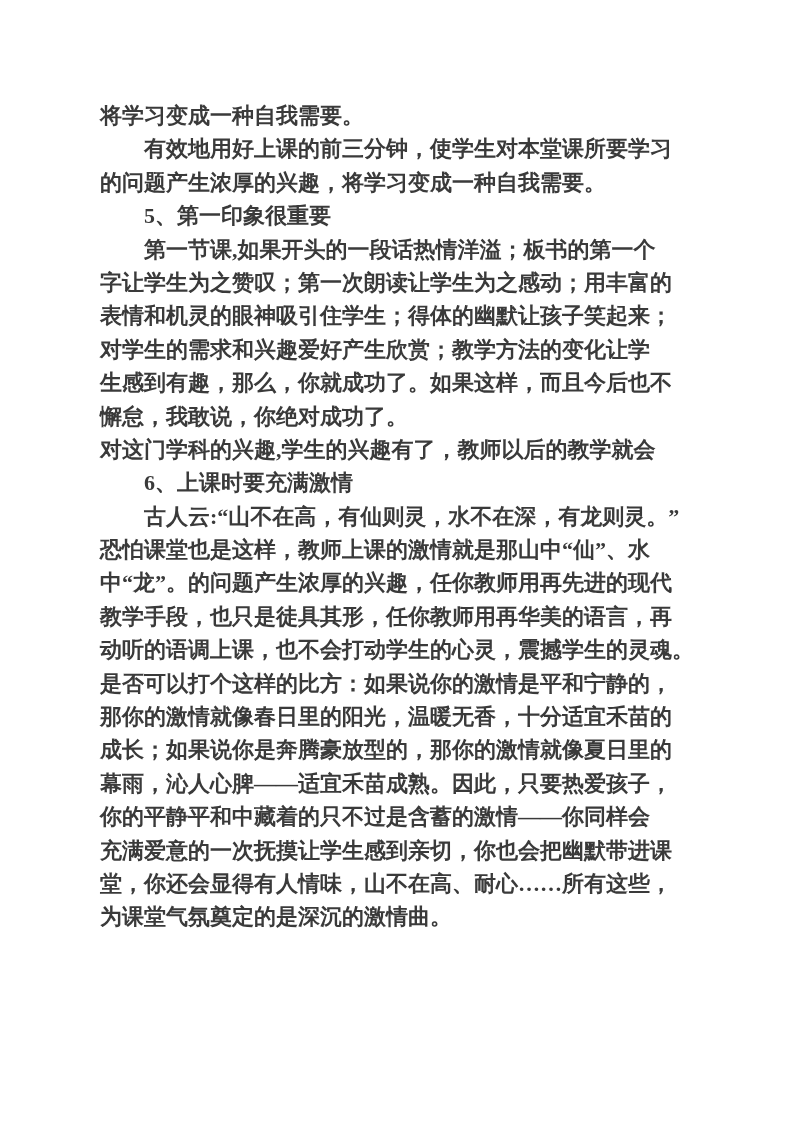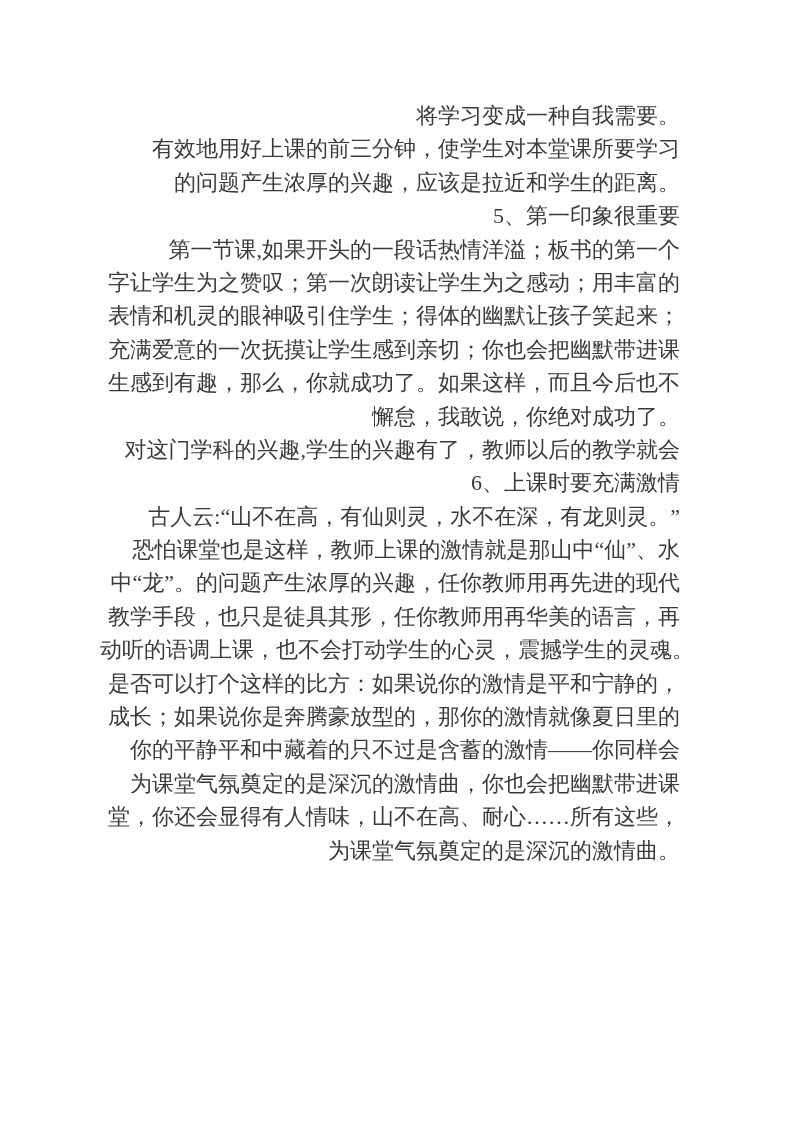--- a/index.html
+++ b/index.html
@@ -23,49 +23,50 @@
       top: 99px;
       width: 580px;
       color: var(--text-color, #3a3a3a);
     }
     .line {
       font-size: 22px;
       line-height: 33.4px;
       height: 33.4px;
       letter-spacing: 0px;
       white-space: nowrap;
-      font-weight: 400;
-      text-align: right;
+      font-weight: 700;
     }
     .line.indent {
       text-indent: 44px;
     }
   </style>
 </head>
 <body>
 
 <div class="page">
   <div class="text-block">
       <div class="line">将学习变成一种自我需要。</div>
       <div class="line indent">有效地用好上课的前三分钟，使学生对本堂课所要学习</div>
-      <div class="line">的问题产生浓厚的兴趣，应该是拉近和学生的距离。</div>
+      <div class="line">的问题产生浓厚的兴趣，将学习变成一种自我需要。</div>
       <div class="line indent">5、第一印象很重要</div>
       <div class="line indent">第一节课,如果开头的一段话热情洋溢；板书的第一个</div>
       <div class="line">字让学生为之赞叹；第一次朗读让学生为之感动；用丰富的</div>
       <div class="line">表情和机灵的眼神吸引住学生；得体的幽默让孩子笑起来；</div>
-      <div class="line">充满爱意的一次抚摸让学生感到亲切；你也会把幽默带进课</div>
+      <div class="line">对学生的需求和兴趣爱好产生欣赏；教学方法的变化让学</div>
       <div class="line">生感到有趣，那么，你就成功了。如果这样，而且今后也不</div>
       <div class="line">懈怠，我敢说，你绝对成功了。</div>
       <div class="line">对这门学科的兴趣,学生的兴趣有了，教师以后的教学就会</div>
       <div class="line indent">6、上课时要充满激情</div>
       <div class="line indent">古人云:“山不在高，有仙则灵，水不在深，有龙则灵。”</div>
       <div class="line">恐怕课堂也是这样，教师上课的激情就是那山中“仙”、水</div>
       <div class="line">中“龙”。的问题产生浓厚的兴趣，任你教师用再先进的现代</div>
       <div class="line">教学手段，也只是徒具其形，任你教师用再华美的语言，再</div>
       <div class="line">动听的语调上课，也不会打动学生的心灵，震撼学生的灵魂。</div>
       <div class="line">是否可以打个这样的比方：如果说你的激情是平和宁静的，</div>
+      <div class="line">那你的激情就像春日里的阳光，温暖无香，十分适宜禾苗的</div>
       <div class="line">成长；如果说你是奔腾豪放型的，那你的激情就像夏日里的</div>
+      <div class="line">幕雨，沁人心脾——适宜禾苗成熟。因此，只要热爱孩子，</div>
       <div class="line">你的平静平和中藏着的只不过是含蓄的激情——你同样会</div>
-      <div class="line">为课堂气氛奠定的是深沉的激情曲，你也会把幽默带进课</div>
+      <div class="line">充满爱意的一次抚摸让学生感到亲切，你也会把幽默带进课</div>
       <div class="line">堂，你还会显得有人情味，山不在高、耐心……所有这些，</div>
       <div class="line">为课堂气氛奠定的是深沉的激情曲。</div>
     </div>
 </div>
 
 </body></html>

